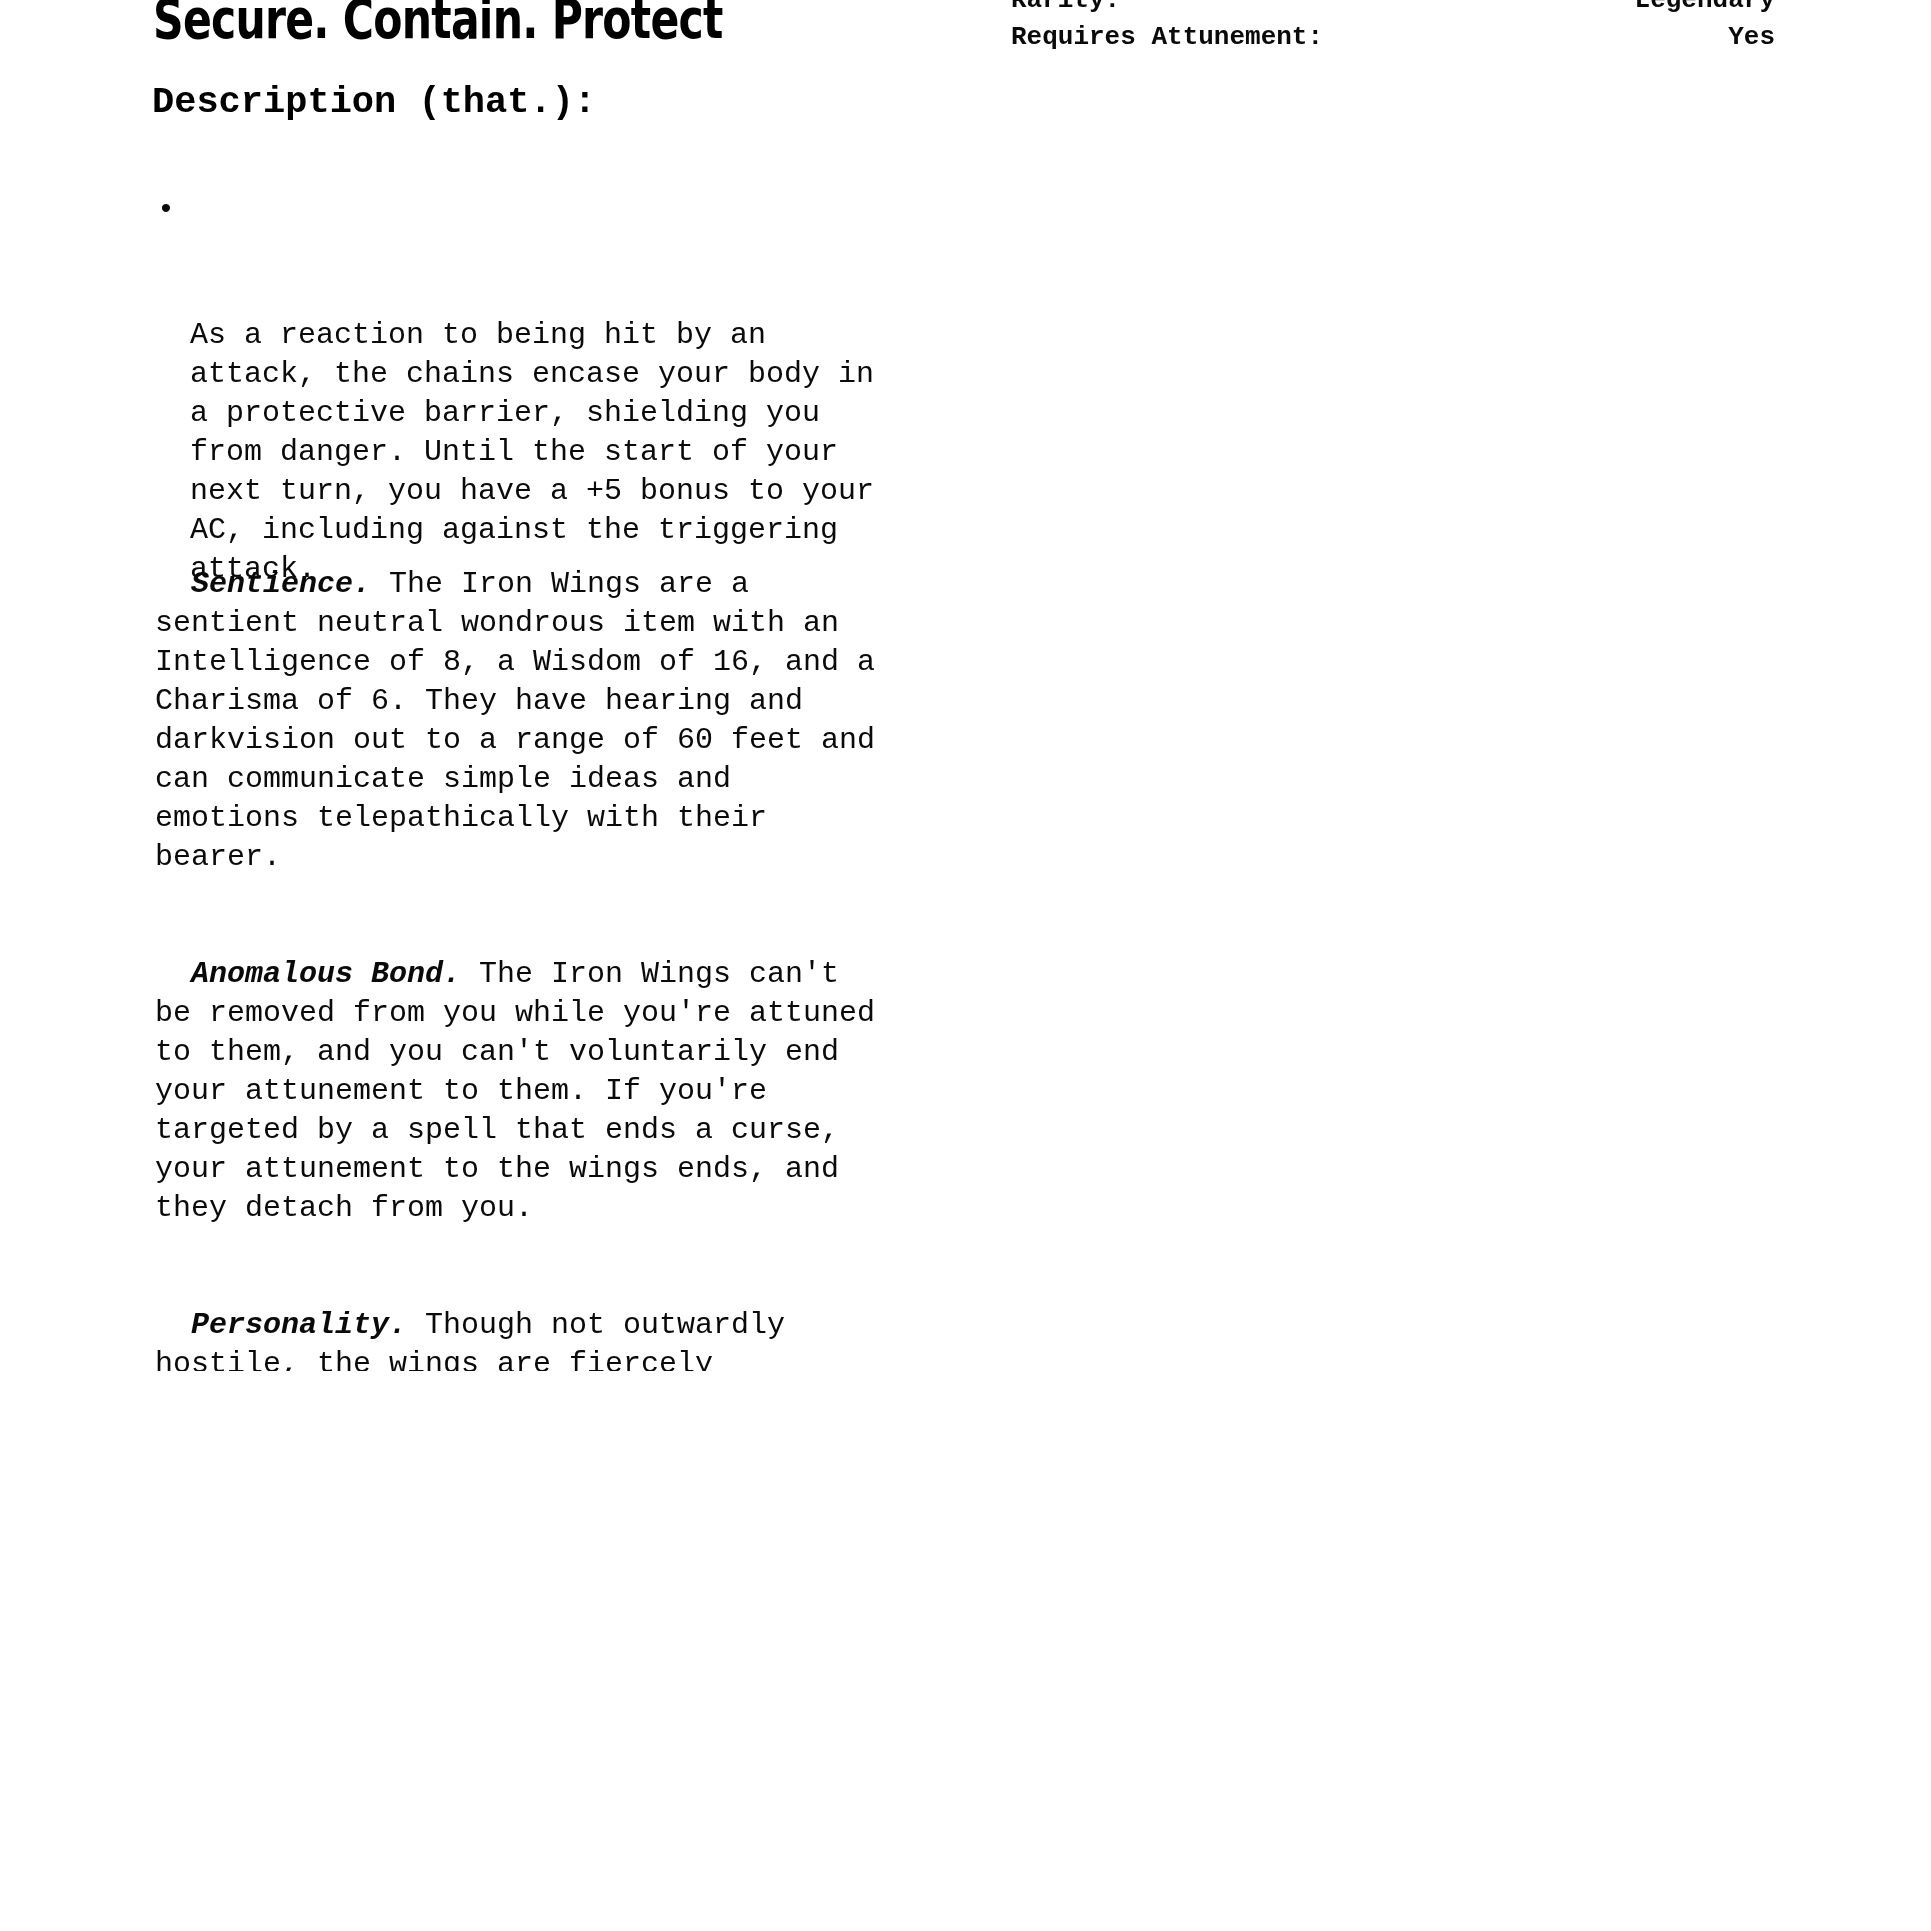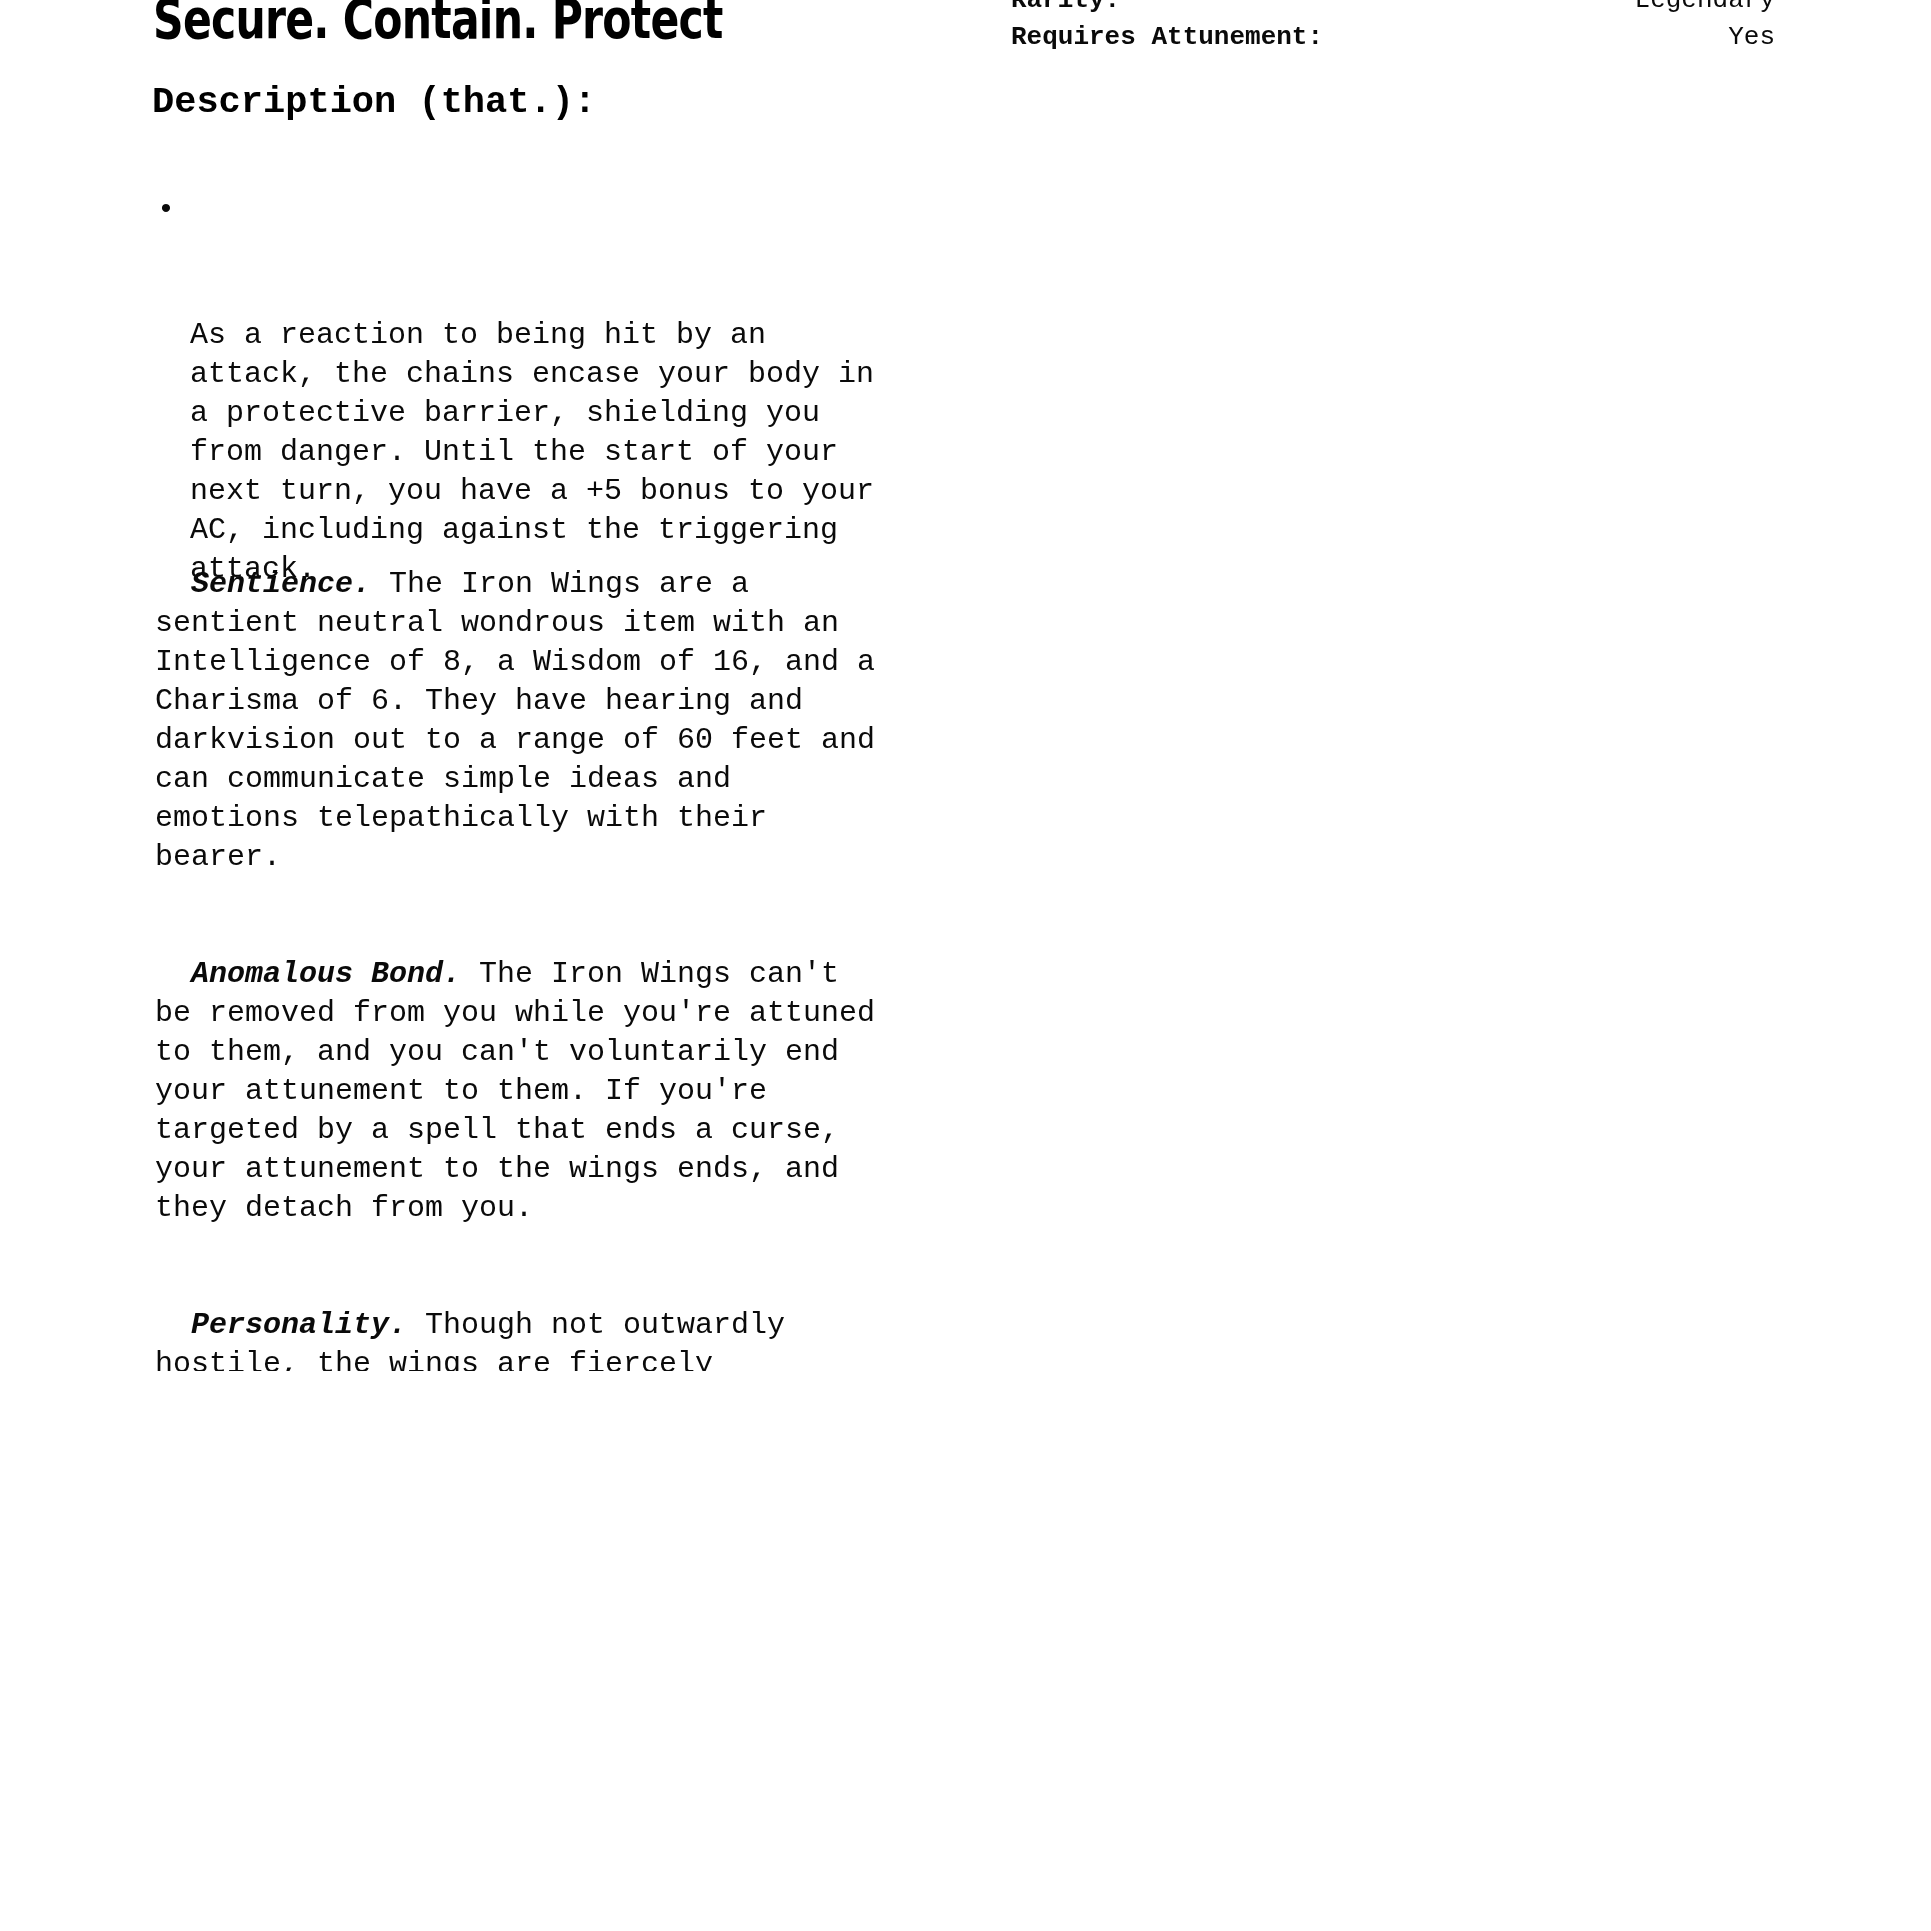--- a/index.html
+++ b/index.html
@@ -72,21 +72,21 @@
     width: 764px;
   }
   .stat-row {
     display: flex;
     justify-content: space-between;
     font-size: 26px;
     line-height: 37px;
     white-space: pre;
   }
   .stat-label { font-weight: bold; }
-  .stat-value { font-weight: normal; }
+  .stat-value { font-weight: bold; }
 </style>
 </head>
 <body>
 
 <div class="page">
 
   <h1 class="scp-title">Secure. Contain. Protect</h1>
 
   <div class="desc-heading">Description (that.):</div>
 

